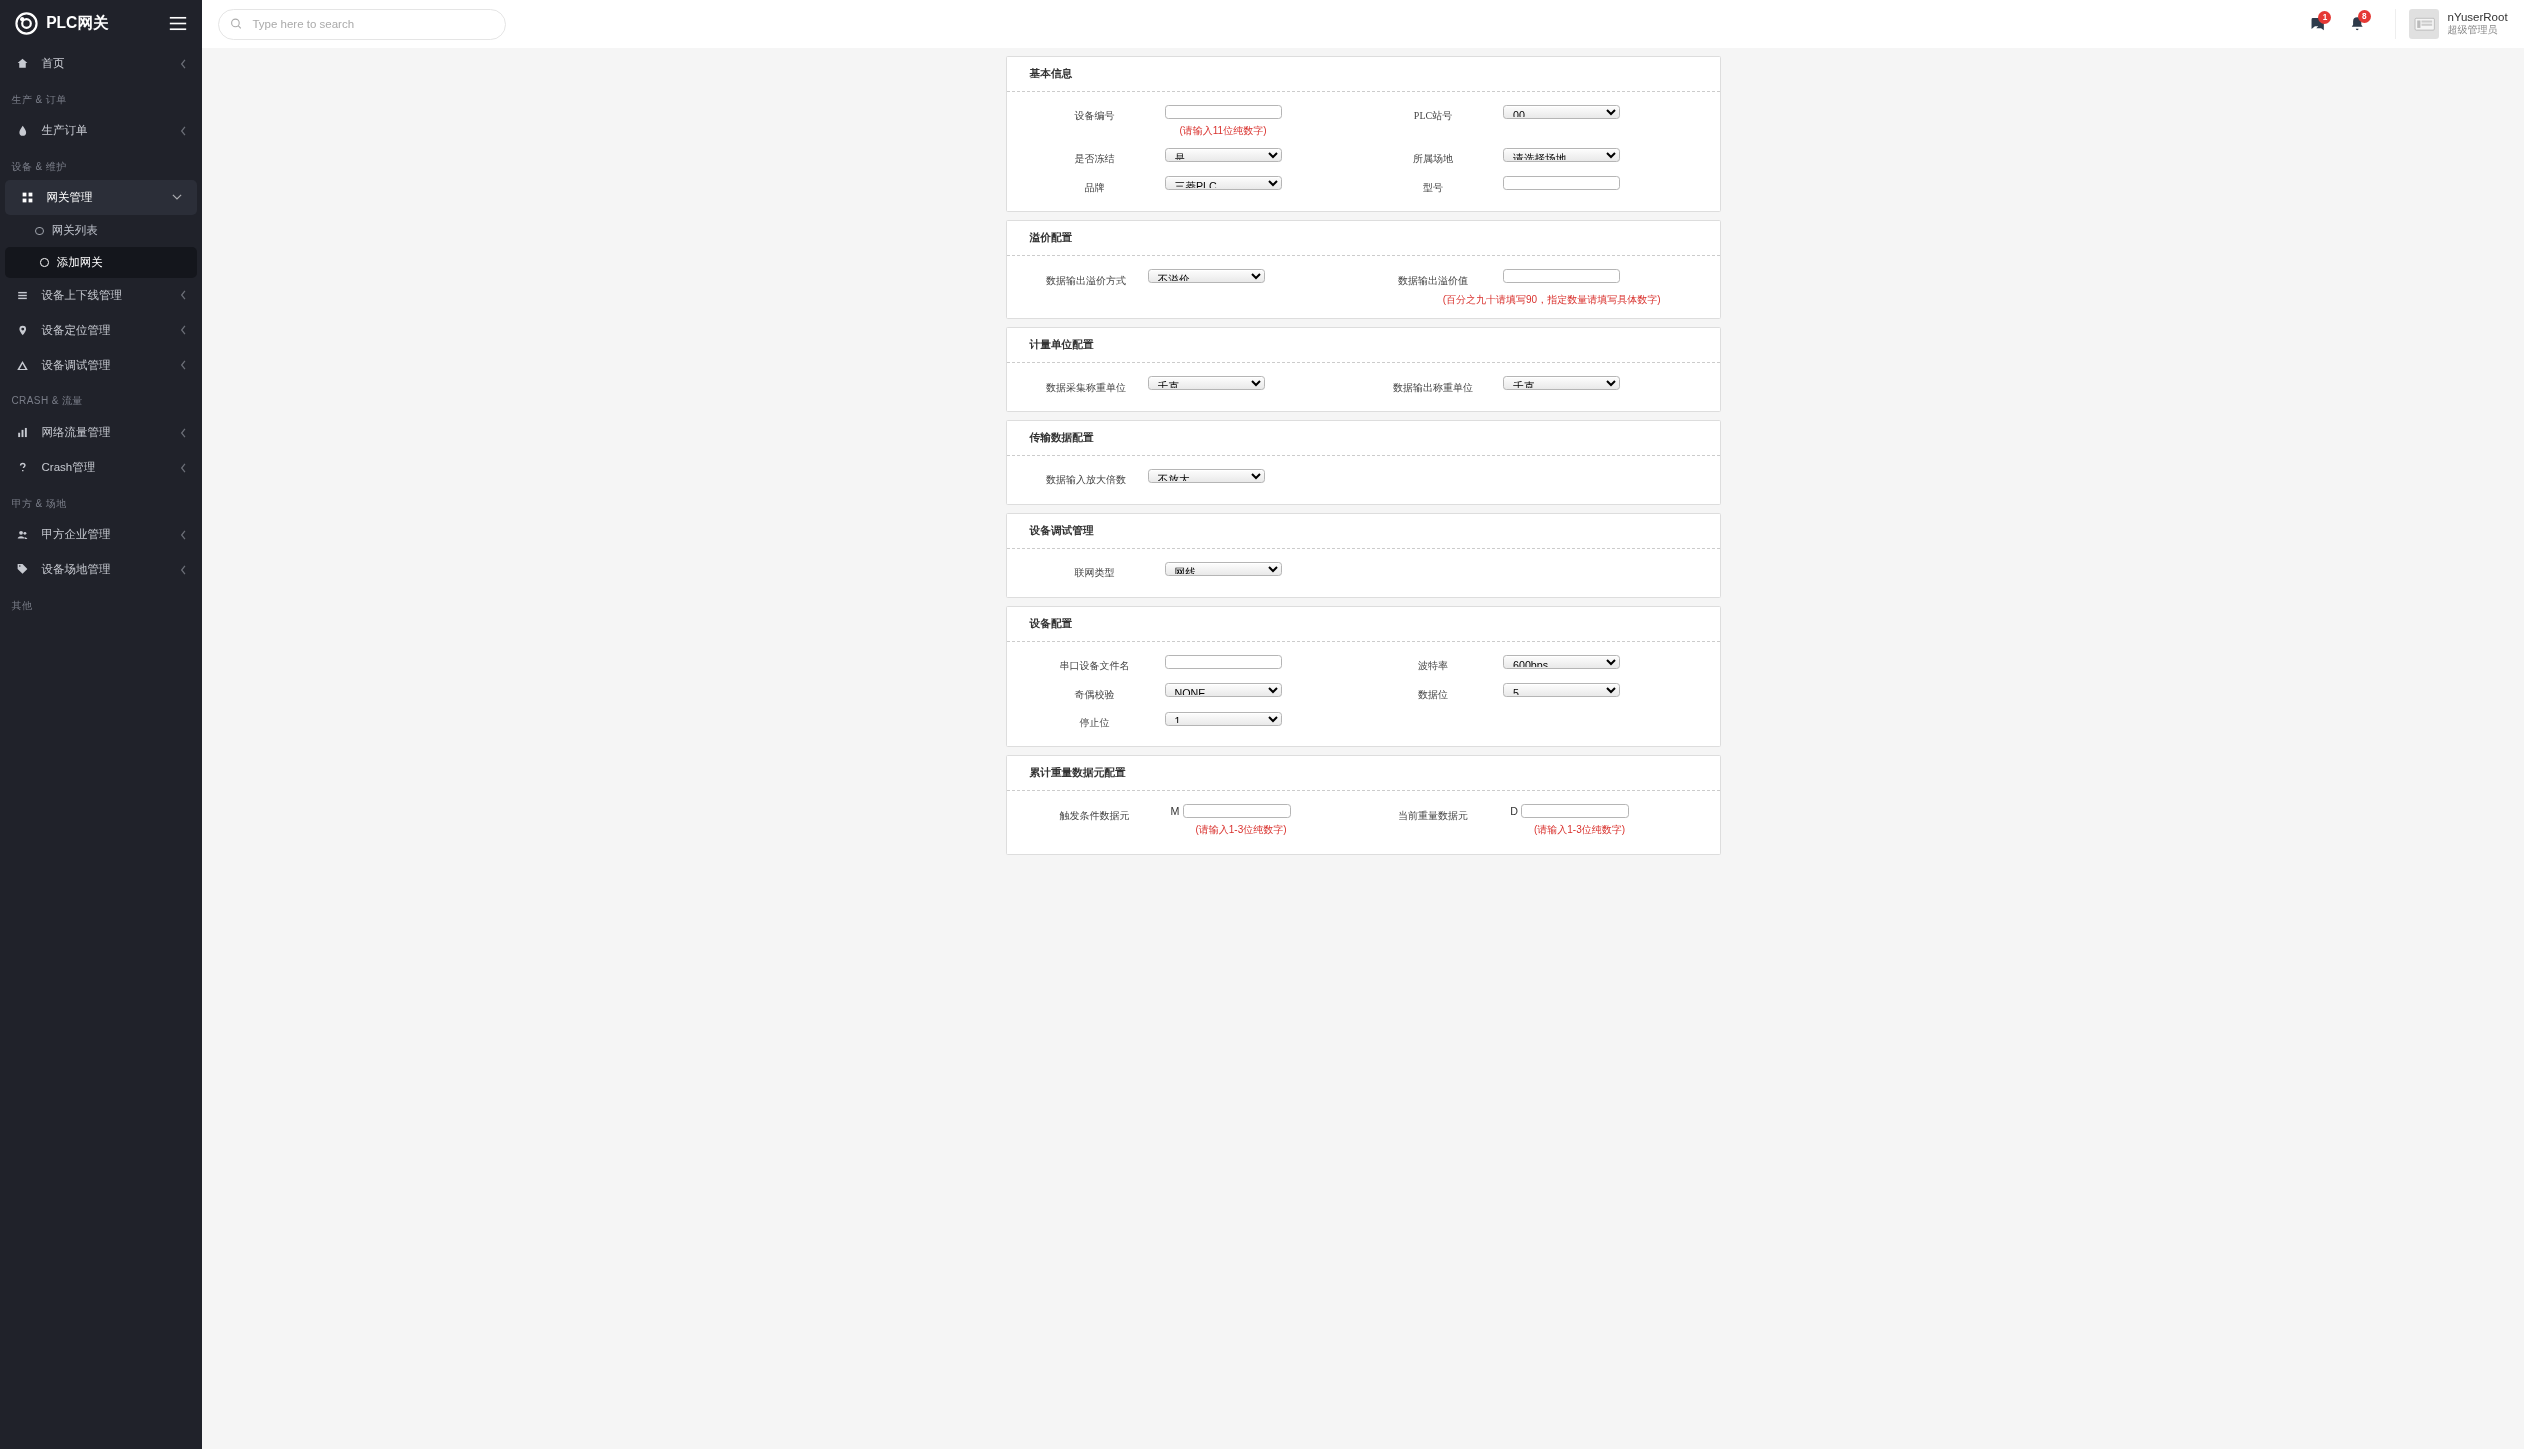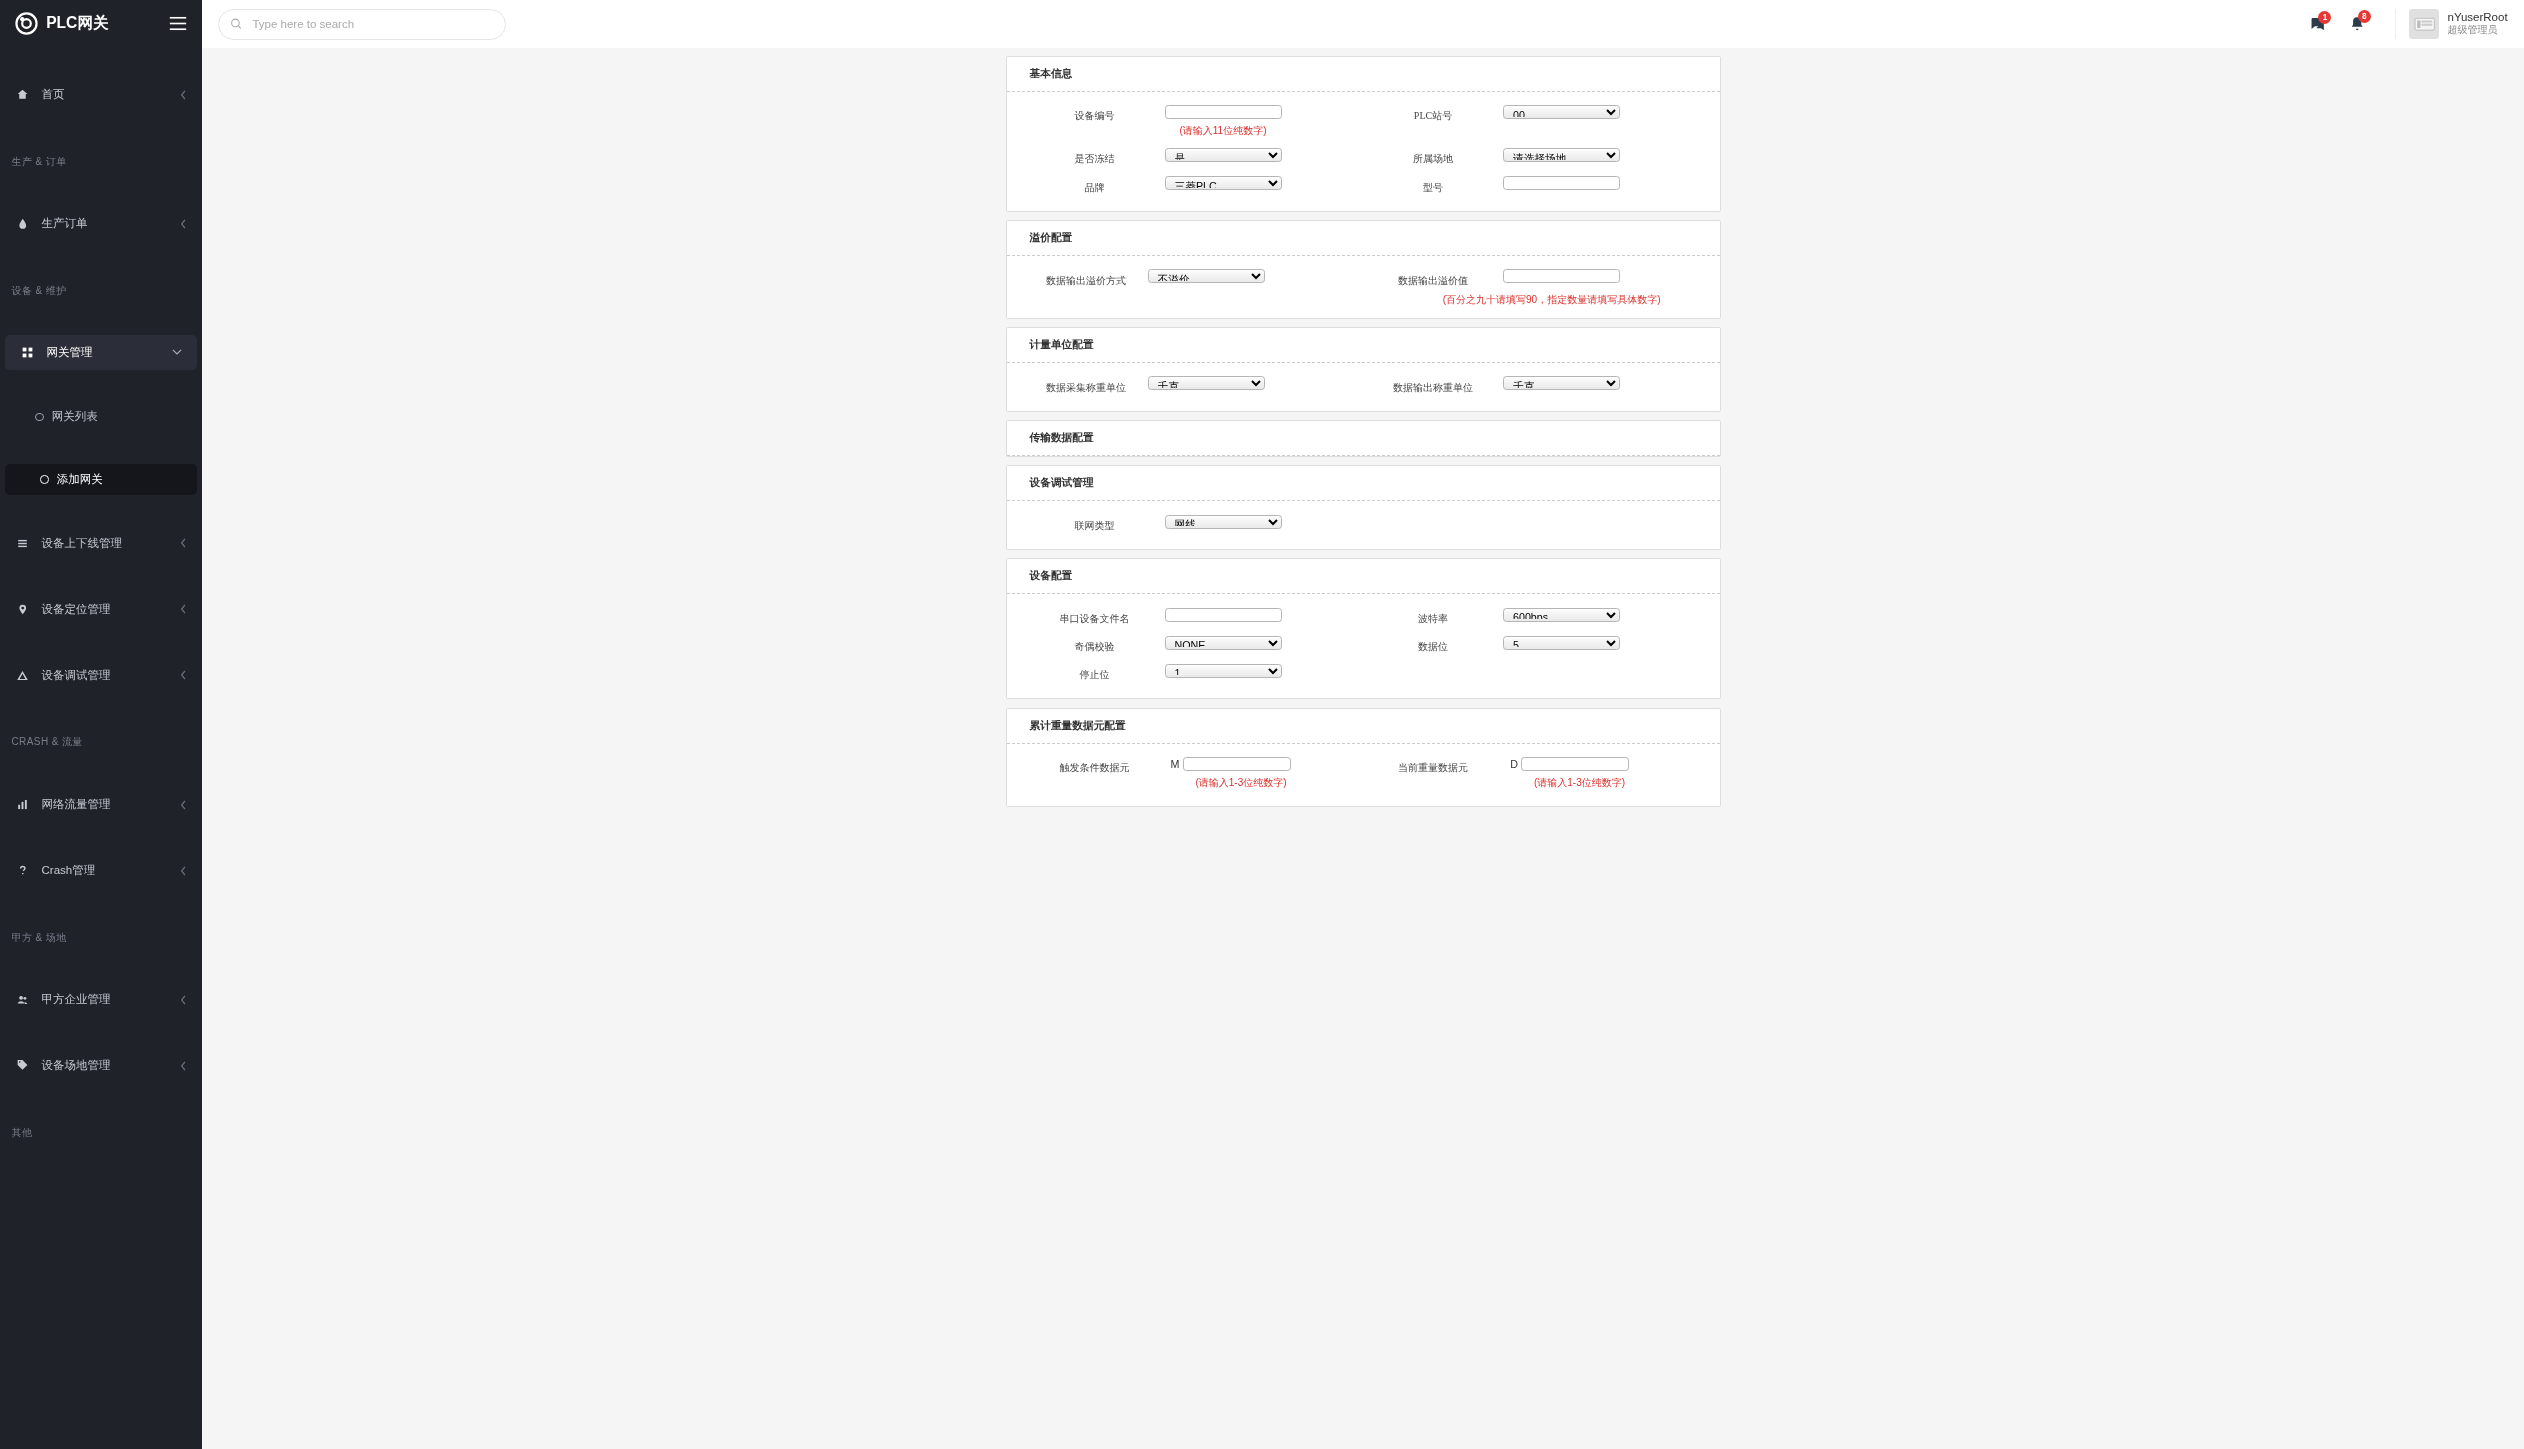--- a/index.html
+++ b/index.html
@@ -1,21 +1,21 @@
 <!DOCTYPE html>
 <html style="font-size:13px"><head>
   <meta charset="utf-8">
   <style>
     * { margin: 0; padding: 0; box-sizing: border-box; }
     body { font-family: -apple-system, BlinkMacSystemFont, "Segoe UI", Helvetica, Arial, sans-serif; font-size: 11.5px; background: #f5f5f5; color: #333; }
     
     .app { display: flex; height: 100vh; }
     
     
-    .sidebar { width: 202px; background: #20222a; color: #ccc; display: flex; flex-direction: column; overflow-y: auto; flex-shrink: 0; gap: 31px; }
+    .sidebar { width: 202px; background: #20222a; color: #ccc; display: flex; flex-direction: column; overflow-y: auto; flex-shrink: 0; }
     .sidebar-header { display: flex; align-items: center; justify-content: space-between; padding: 11.5px 15px; color: #fff; }
     .logo-wrap { display: flex; align-items: center; gap: 8.2px; }
     .logo-icon { width: 23px; height: 23px; }
     .logo-text { font-size: 15.6px; font-weight: 600; color: #fff; }
     .hamburger { cursor: pointer; width: 18px; }
     .hamburger svg { stroke: #fff; }
     
     .side-section-label { font-size: 10px; color: #7a7e89; padding: 11.5px 11.5px 6.6px; letter-spacing: 0.4px; }
     .side-item { display: flex; align-items: center; padding: 10px 15px; cursor: pointer; color: #c7cad1; font-size: 11.5px; position: relative; }
     .side-item.expanded { background: #2b2e38; color: #fff; margin: 0 5px; border-radius: 5px; }
@@ -365,20 +365,28 @@
               <div class="form-cell">
                 <div class="form-label">数据输出称重单位</div>
                 <div class="form-control-wrap"><select class="ctl"><option>千克</option></select></div>
               </div>
             </div>
           </div>
         </div>
 
         <div class="form-panel">
           <div class="panel-heading">传输数据配置</div>
+          <div class="panel-body">
+            <div class="form-row">
+              <div class="form-cell">
+                <div class="form-label" style="width:123px">数据输入放大倍数</div>
+                <div class="form-control-wrap"><select class="ctl"><option>不放大</option></select></div>
+              </div>
+            </div>
+          </div>
         </div>
 
         <div class="form-panel">
           <div class="panel-heading">设备调试管理</div>
           <div class="panel-body">
             <div class="form-row">
               <div class="form-cell">
                 <div class="form-label">联网类型</div>
                 <div class="form-control-wrap"><select class="ctl"><option>网线</option></select></div>
               </div>

